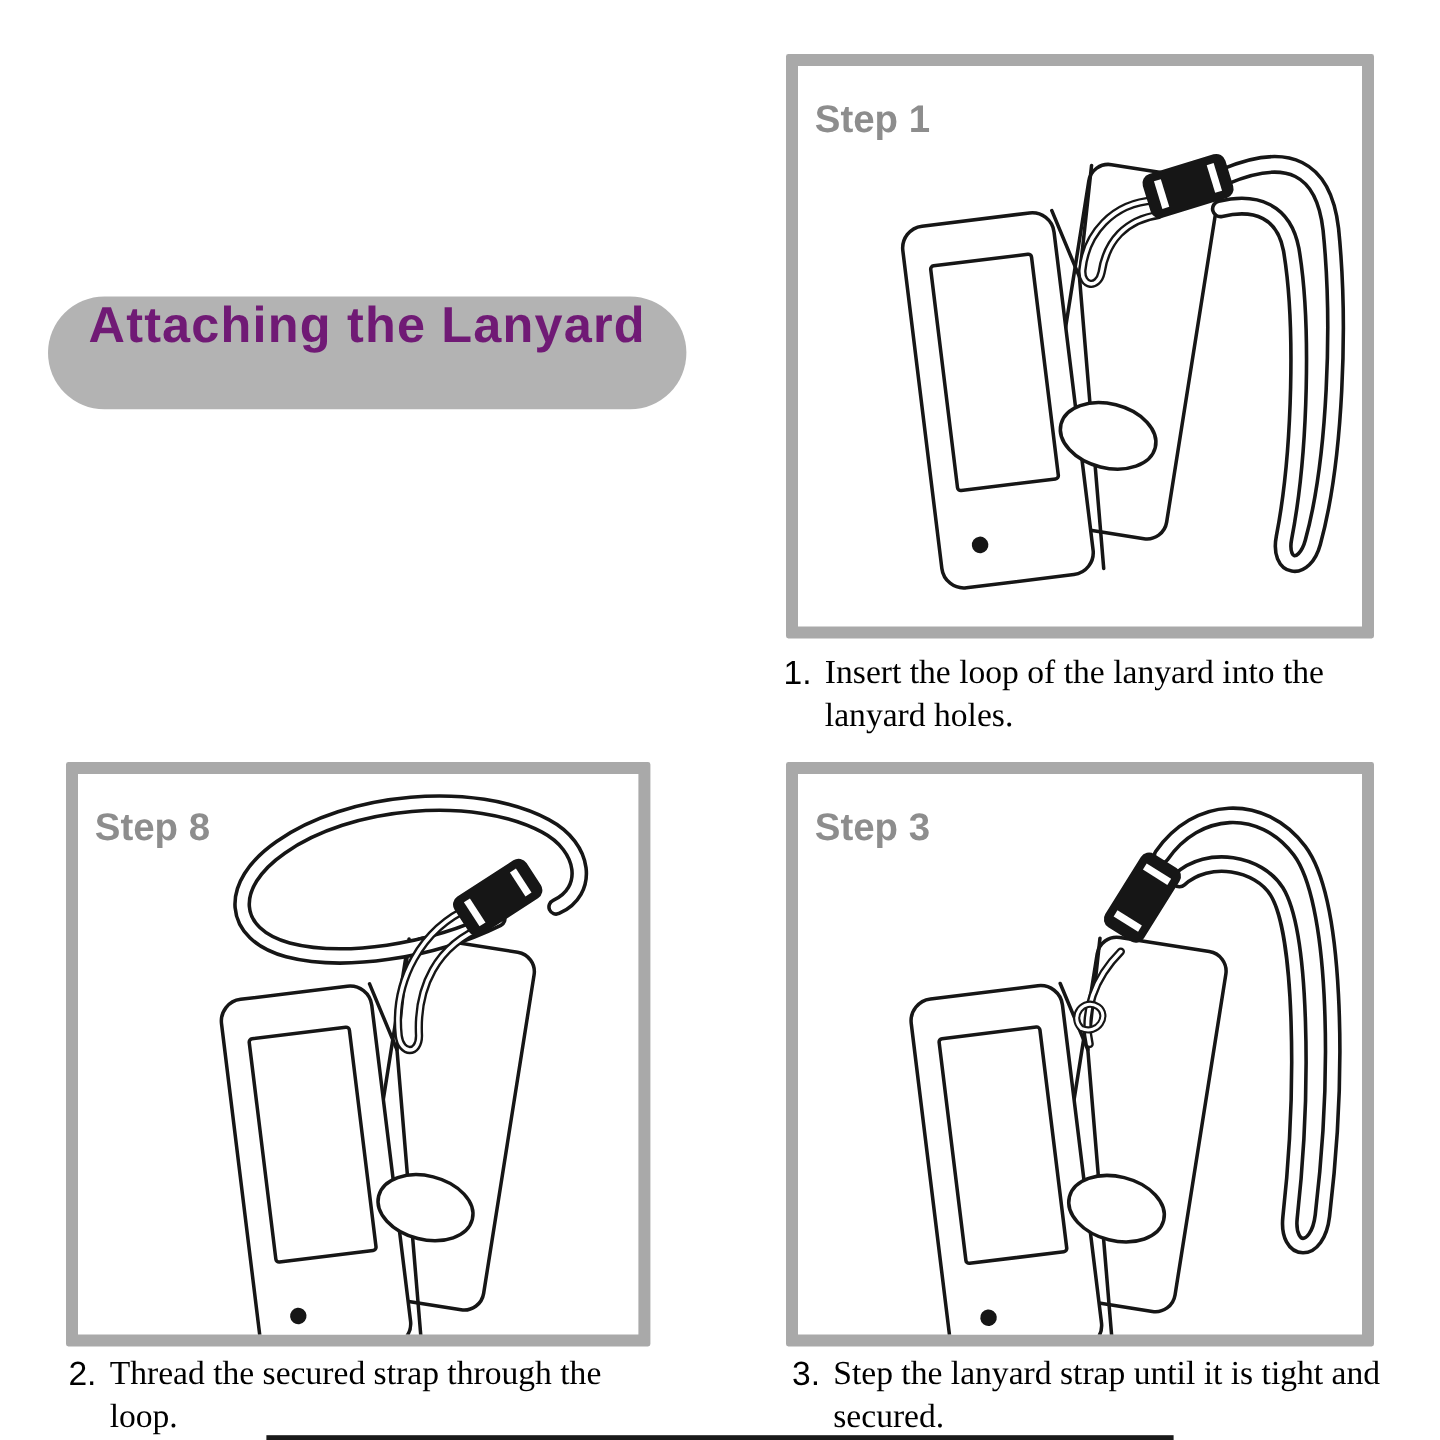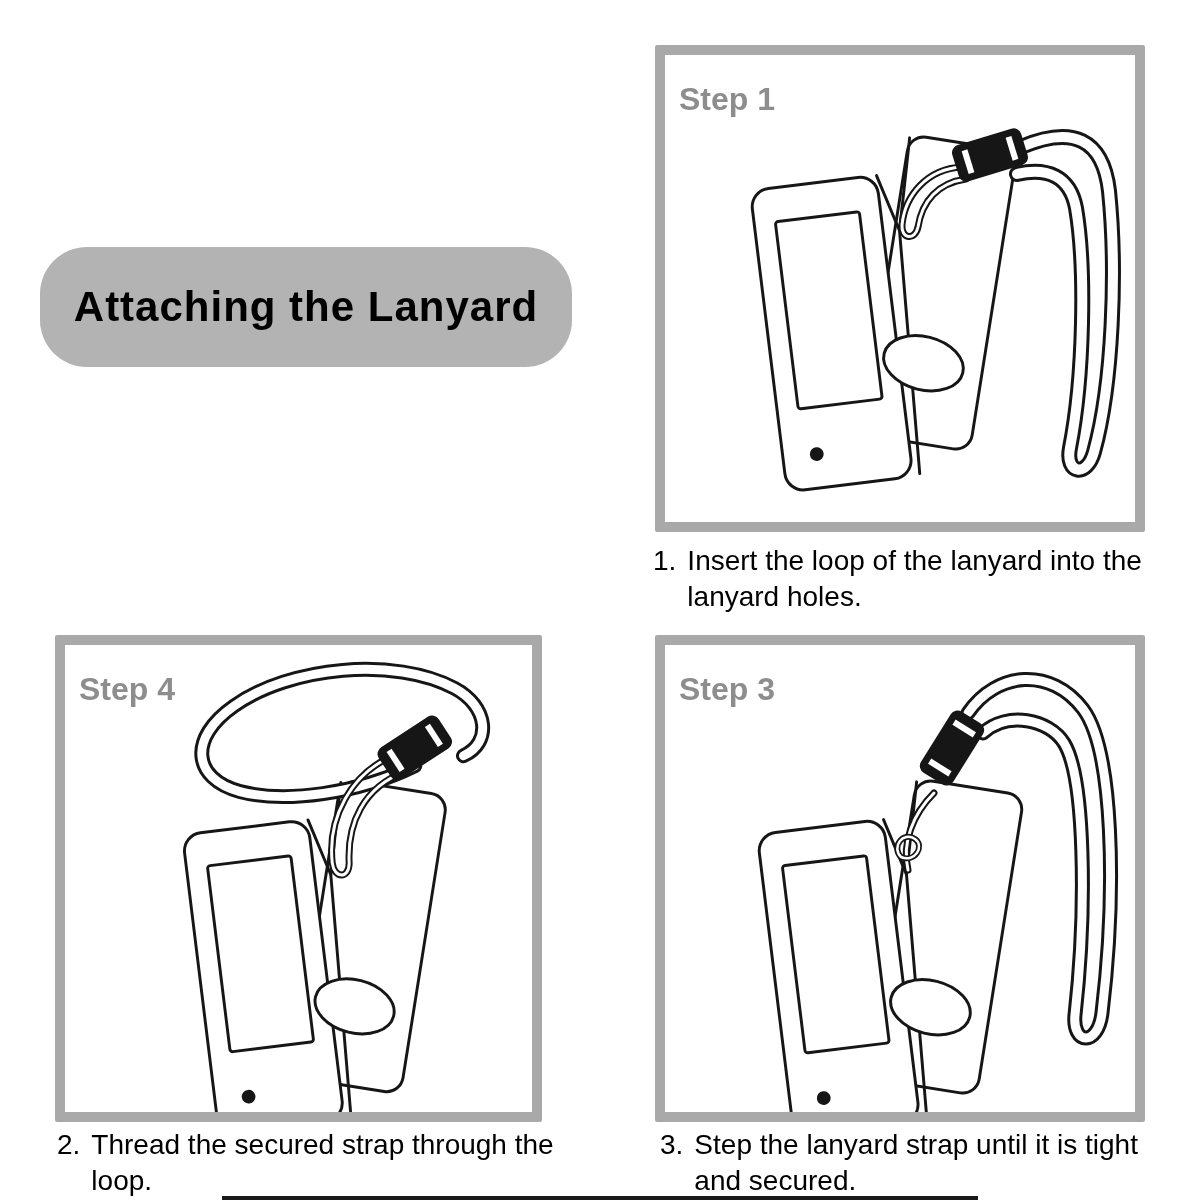--- a/index.html
+++ b/index.html
@@ -7,25 +7,25 @@
     width: 1200px; height: 1200px;
     background: #ffffff;
     position: relative;
     overflow: hidden;
     font-family: "Liberation Sans", "DejaVu Sans", sans-serif;
     color: #000000;
   }
   .title-badge {
     position: absolute;
     left: 40px; top: 247px;
-    width: 532px; height: 120px;
+    width: 532px; height: 94px;
     background: #b3b3b3;
     border-radius: 47px;
-    display: flex; align-items: center; justify-content: center;
-    color: #000000;
+    display: flex; justify-content: center;
+    color: #701a75;
     font-size: 42px;
     font-weight: bold;
     letter-spacing: 1px;
   }
   .panel {
     position: absolute;
     border: 10px solid #a9a9a9;
     border-radius: 2px;
     background: #ffffff;
     box-sizing: border-box;
@@ -50,21 +50,21 @@
   }
   .caption {
     position: absolute;
     display: flex;
     align-items: flex-start;
     font-size: 28px;
     line-height: 1.28;
     color: #000000;
   }
   .caption .num { flex: 0 0 auto; margin-right: 11px; }
-  .caption .txt { flex: 1 1 auto; }
+  .caption .txt { flex: 1 1 auto; font-family: Liberation Serif, serif; }
   #caption1 { left: 653px; top: 543px;  width: 500px; }
   #caption2 { left: 57px;  top: 1127px; width: 498px; }
   #caption3 { left: 660px; top: 1127px; width: 498px; }
   .bottom-rule {
     position: absolute;
     left: 222px; top: 1196px;
     width: 756px; height: 4px;
     background: #1a1a1a;
   }
 </style>
@@ -112,21 +112,21 @@
     </g>
     <use href="#clasp-art" transform="translate(325,100) rotate(-17)"></use>
   </svg>
 </div>
 <div class="caption" id="caption1">
   <span class="num">1.</span>
   <span class="txt">Insert the loop of the lanyard into the lanyard holes.</span>
 </div>
 
 <div class="panel" id="panel2">
-  <div class="step-label">Step 4</div>
+  <div class="step-label">Step 8</div>
   <svg class="art" viewBox="0 0 470 467">
     <use href="#device-art" transform="translate(78,112) scale(0.92)"></use>
     <g fill="none" stroke-linecap="round" stroke-linejoin="round">
       <path d="M 352 120 C 295 148 222 158 176 146 C 128 133 124 92 170 60 C 226 20 332 10 392 42 C 426 60 430 97 401 110" stroke="#161616" stroke-width="15"></path>
       <path d="M 352 120 C 295 148 222 158 176 146 C 128 133 124 92 170 60 C 226 20 332 10 392 42 C 426 60 430 97 401 110" stroke="#ffffff" stroke-width="9"></path>
     </g>
     <g fill="none" stroke-linecap="round">
       <path d="M 330 110 C 288 128 264 172 269 218 C 271 234 286 234 286 218 C 284 178 300 142 342 126" stroke="#161616" stroke-width="7"></path>
       <path d="M 330 110 C 288 128 264 172 269 218 C 271 234 286 234 286 218 C 284 178 300 142 342 126" stroke="#ffffff" stroke-width="3"></path>
     </g>

